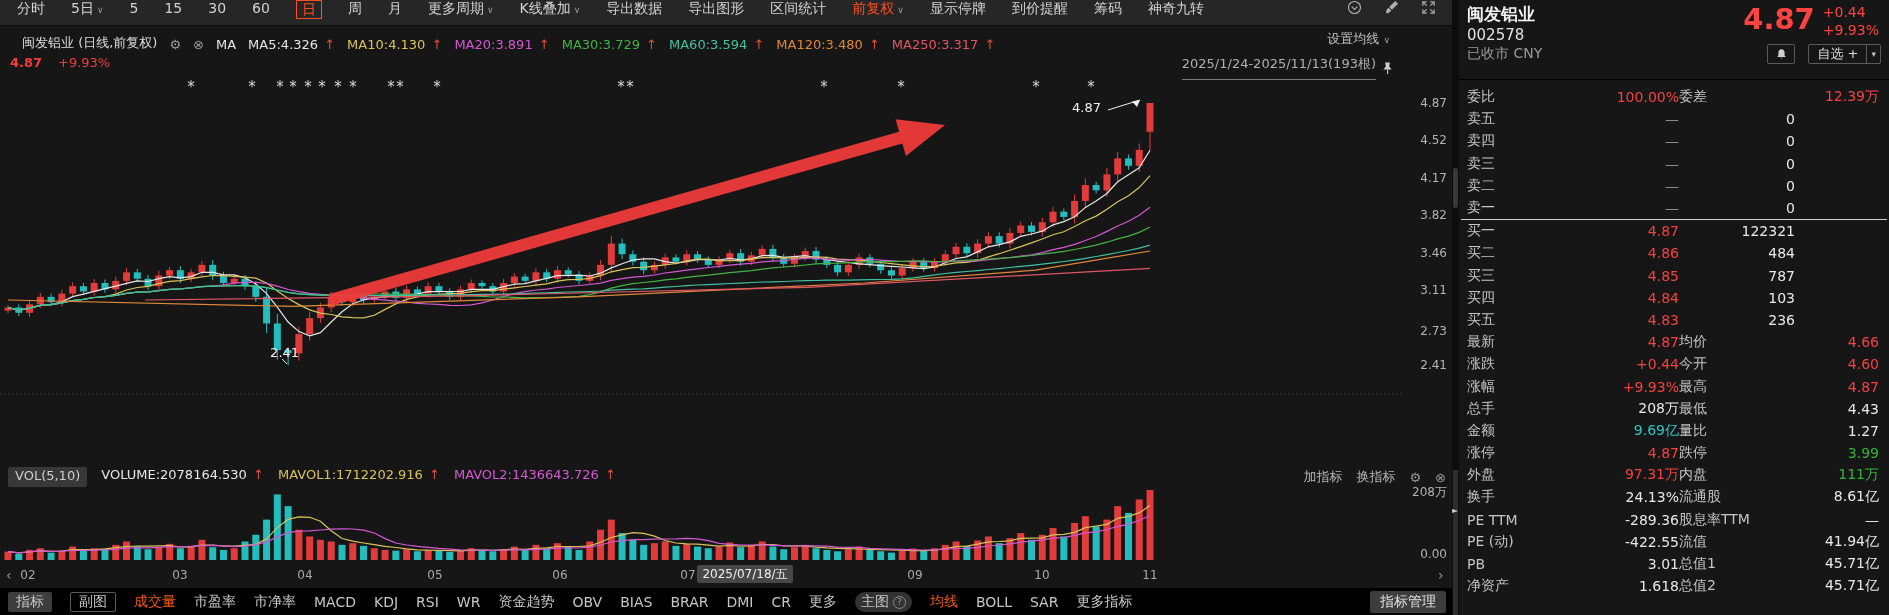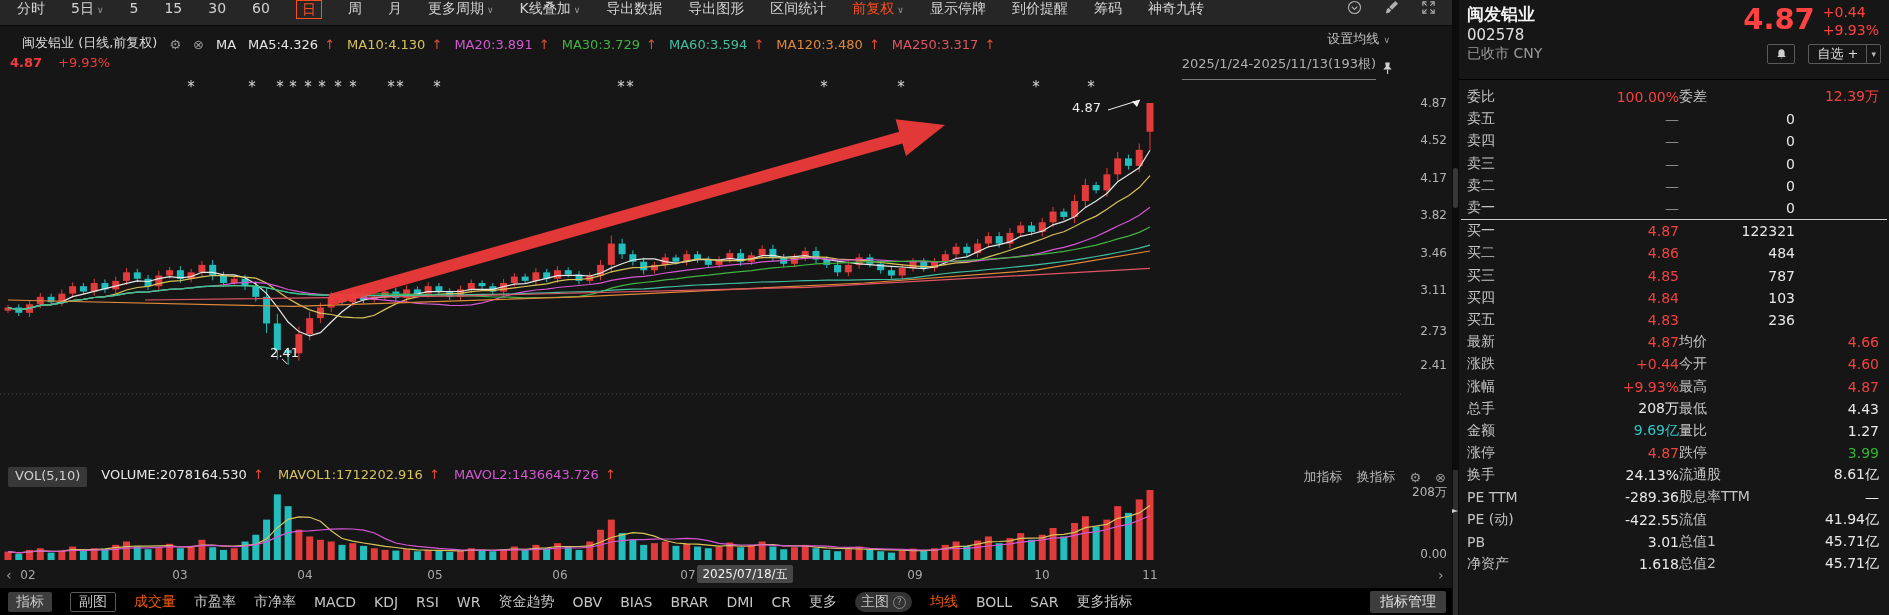--- a/index.html
+++ b/index.html
@@ -698,20 +698,26 @@
         <span class="lab">量比</span>
         <span class="val w">1.27</span>
       </div>
       <div class="row row4">
         <span class="lab">涨停</span>
         <span class="val r">4.87</span>
         <span class="lab">跌停</span>
         <span class="val g">3.99</span>
       </div>
       <div class="row row4">
+        <span class="lab">外盘</span>
+        <span class="val r">97.31万</span>
+        <span class="lab">内盘</span>
+        <span class="val g">111万</span>
+      </div>
+      <div class="row row4">
         <span class="lab">换手</span>
         <span class="val w">24.13%</span>
         <span class="lab">流通股</span>
         <span class="val w">8.61亿</span>
       </div>
       <div class="row row4">
         <span class="lab">PE TTM</span>
         <span class="val w">-289.36</span>
         <span class="lab">股息率TTM</span>
         <span class="val w">—</span>

